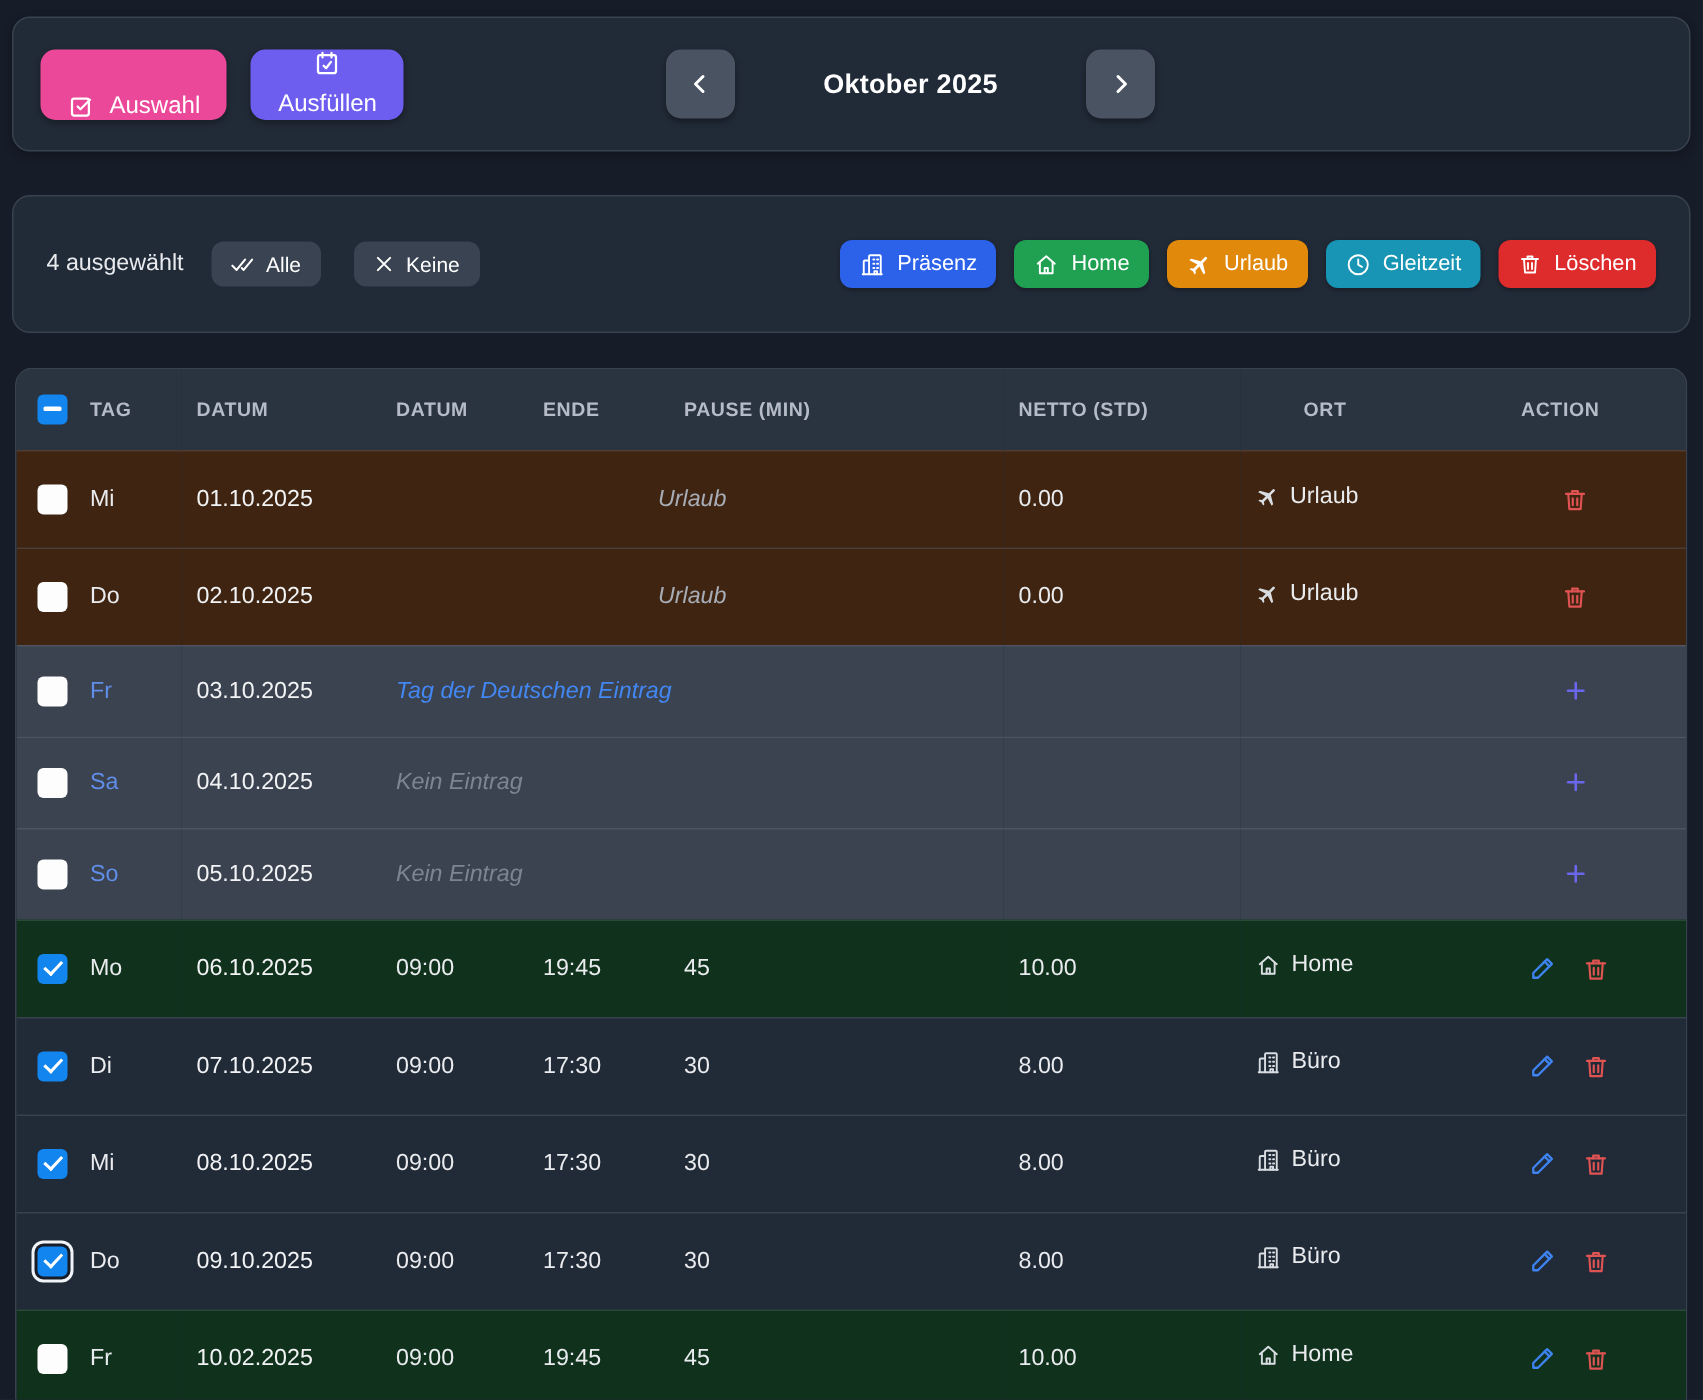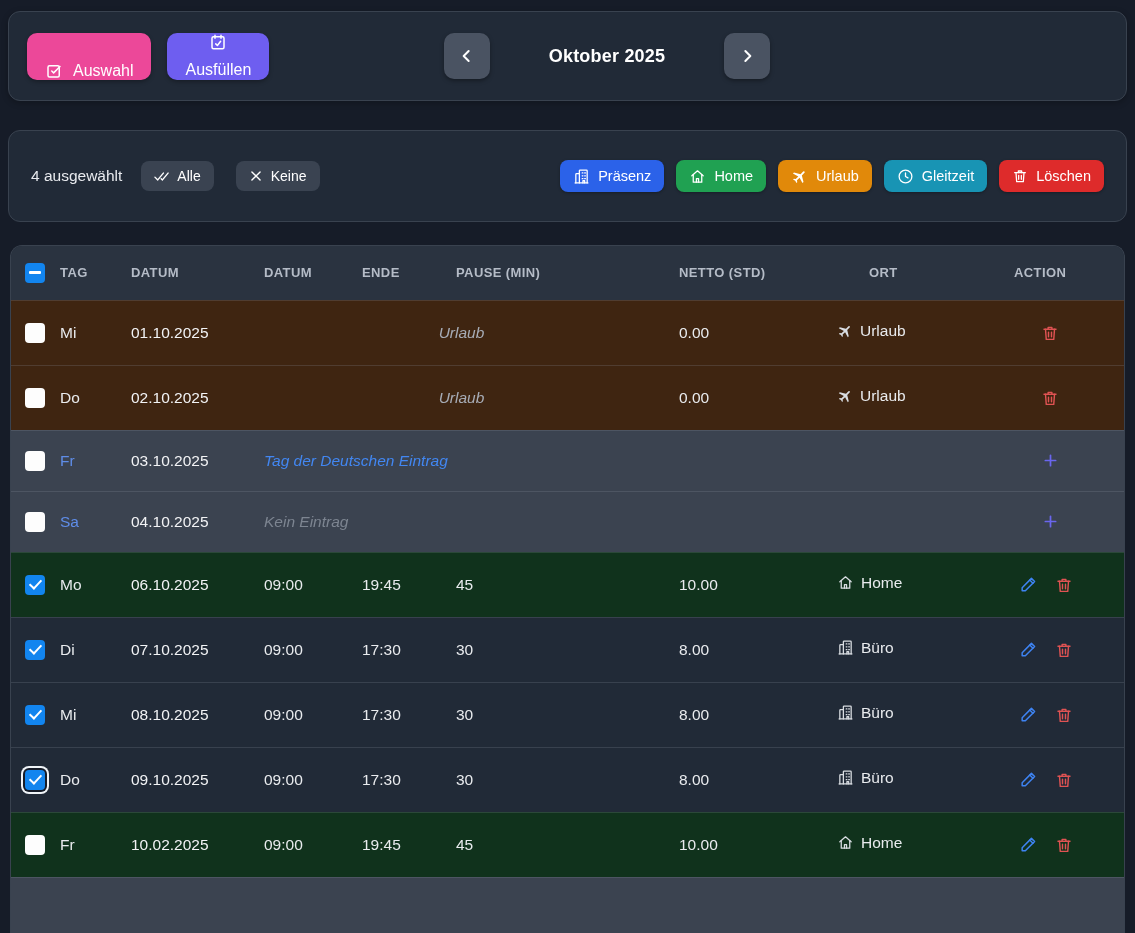--- a/index.html
+++ b/index.html
@@ -368,20 +368,39 @@
               <button class="act-btn icon-add">
                 <span>
                   <svg width="19" height="19" viewBox="0 0 24 24" fill="none" stroke="currentColor" stroke-width="2.2" stroke-linecap="round">
                     <path d="M12 5.5v13M5.5 12h13"></path>
                   </svg>
                 </span>
               </button>
             </div>
           </td>
         </tr>
+        <tr class="row-offday">
+          <td class="cell-cb"><span class="cb cb-unchecked"></span></td>
+          <td class="cell-day day-weekend">So</td>
+          <td class="cell-date">05.10.2025</td>
+          <td colspan="3" class="cell-special special-empty">Kein Eintrag</td>
+          <td></td>
+          <td></td>
+          <td>
+            <div class="act-wrap single">
+              <button class="act-btn icon-add">
+                <span>
+                  <svg width="19" height="19" viewBox="0 0 24 24" fill="none" stroke="currentColor" stroke-width="2.2" stroke-linecap="round">
+                    <path d="M12 5.5v13M5.5 12h13"></path>
+                  </svg>
+                </span>
+              </button>
+            </div>
+          </td>
+        </tr>
         <tr class="row-home">
           <td class="cell-cb"><span class="cb cb-checked"></span></td>
           <td class="cell-day">Mo</td>
           <td class="cell-date">06.10.2025</td>
           <td>09:00</td>
           <td>19:45</td>
           <td>45</td>
           <td>10.00</td>
           <td><span class="ort-wrap">
               <span class="cell-icon">

